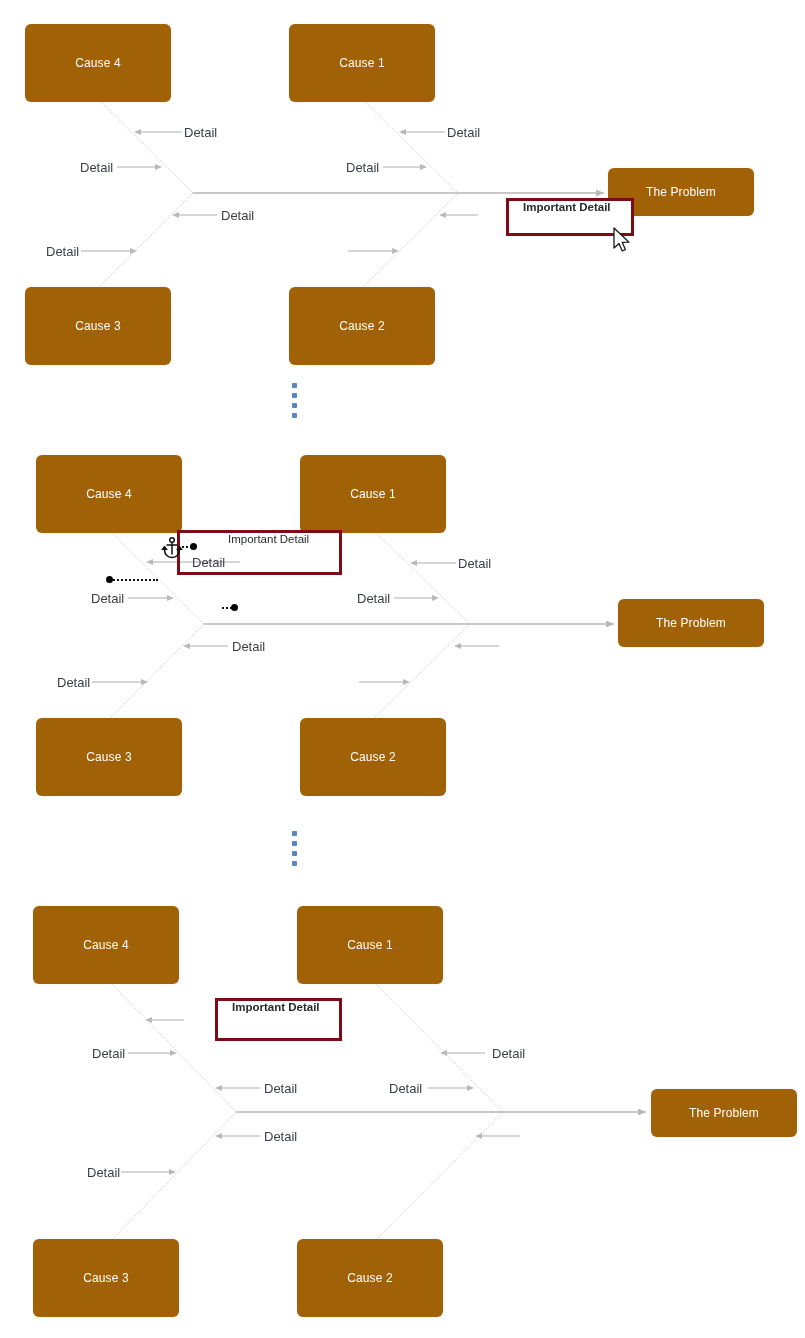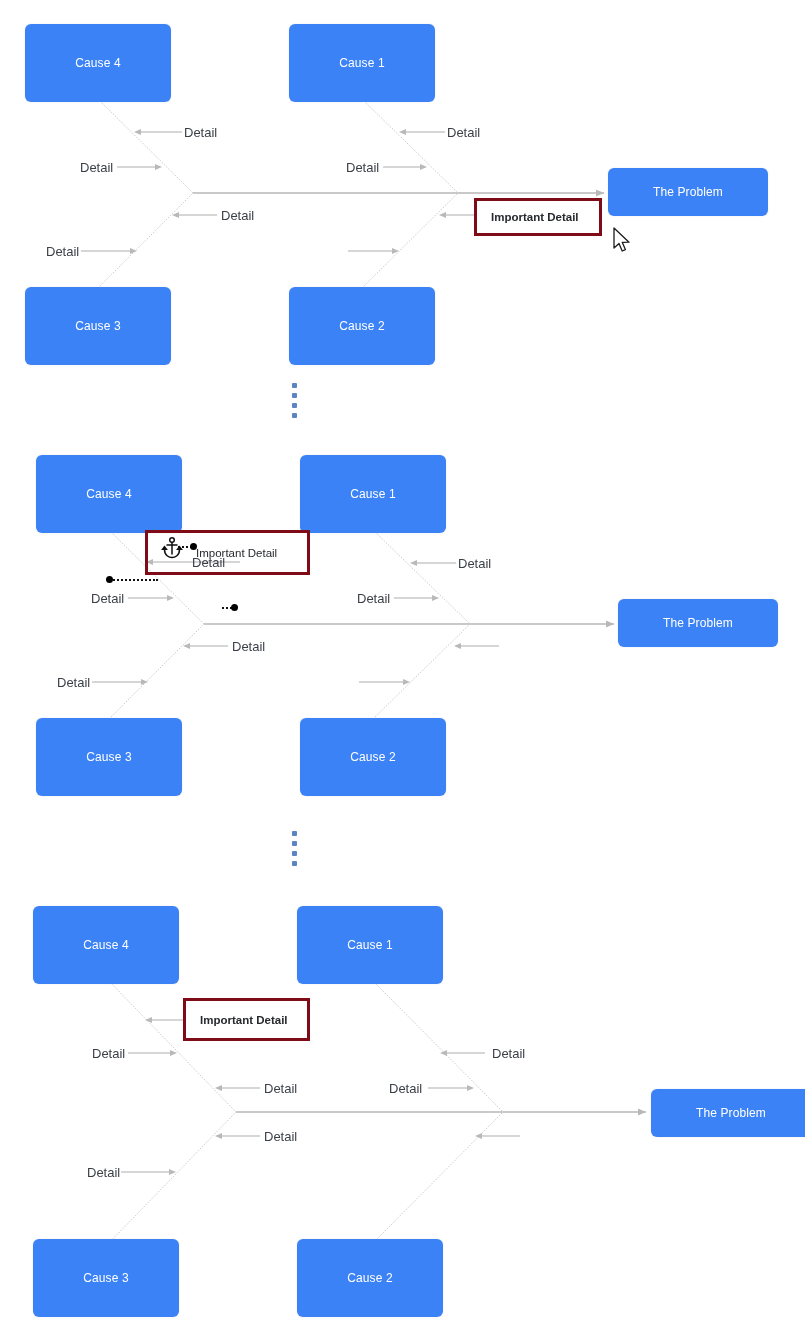--- a/index.html
+++ b/index.html
@@ -10,55 +10,56 @@
     font-family:"Liberation Sans", sans-serif;
     overflow:hidden;
     position:relative;
   }
   .canvas{position:absolute;left:0;top:0;width:805px;height:1338px;}
   .section{position:absolute;left:0;width:805px;}
 
   
   .node{
     position:absolute;
-    background:#3b82f6;
+    background:#a16207;
     border-radius:6px;
     color:#ffffff;
     font-size:12px;
     display:flex;
     align-items:center;
     justify-content:center;
     text-align:center;
     box-sizing:border-box;
     box-shadow:0 0 2px rgba(0,0,0,0.10);
     user-select:none;
     letter-spacing:0.1px;
   }
   .node.cause{width:146px;height:78px;}
-  .node.problem{width:160px;height:48px;}
+  .node.problem{width:146px;height:48px;}
 
   
   .detail{
     position:absolute;
     font-size:13px;
     color:#3a3f47;
     white-space:nowrap;
     user-select:none;
     line-height:13px;
   }
 
   
   .important{
     position:absolute;
     border:3px solid #7f0b17;
     background:#ffffff;
     box-sizing:border-box;
     display:flex;
-    align-items:center;
+    align-items:flex-start;
     z-index:8;
+    margin-left:32px;
   }
   .important .txt{
     font-size:11.5px;
     color:#26292e;
     font-weight:bold;
     white-space:nowrap;
     padding-left:14px;
   }
   .important.drag{
     background:transparent;

